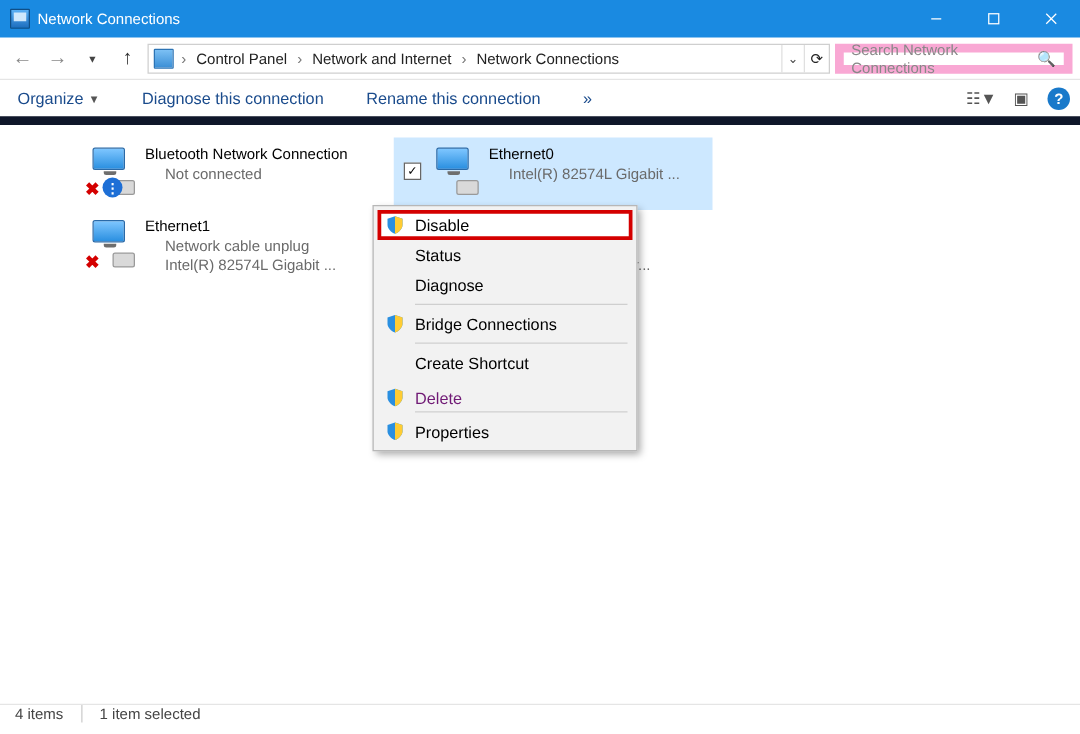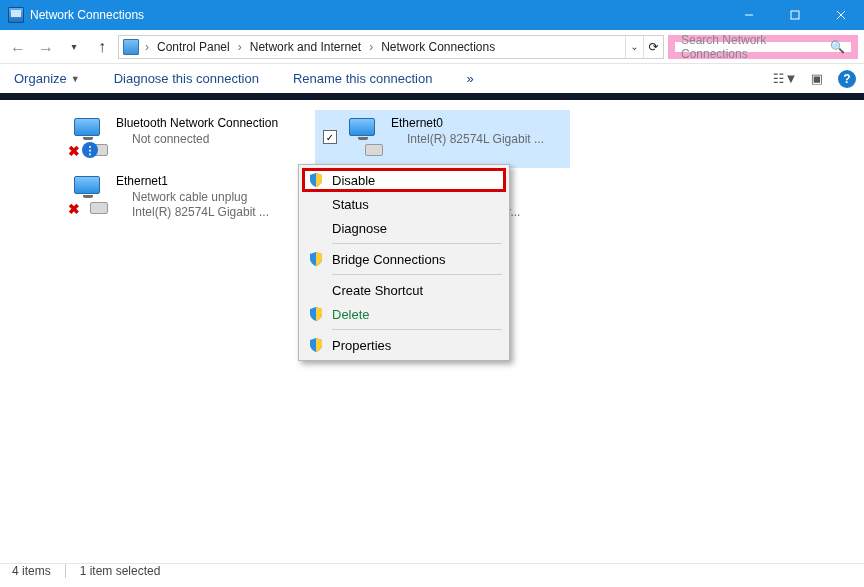--- a/index.html
+++ b/index.html
@@ -53,21 +53,21 @@
   .plug{ position:absolute; right:2px; bottom:2px; width:18px; height:12px; background:#d9d9d9; border:1px solid #999; border-radius:2px;}
   .redx{ position:absolute; left:0; bottom:0; width:14px; height:14px; color:#d40000; font-weight:bold; font-size:14px; line-height:14px;}
   .bt{ position:absolute; left:14px; bottom:0; width:16px; height:16px; background:#1e6fd6; border-radius:50%; display:flex; align-items:center; justify-content:center; color:#fff; font-size:11px; font-weight:bold;}
   .bars{ position:absolute; left:12px; bottom:0; display:flex; align-items:flex-end; gap:1px;}
   .bars span{ width:3px; background:#2faa2f;}
   .bars span:nth-child(1){height:4px;} .bars span:nth-child(2){height:7px;} .bars span:nth-child(3){height:10px;} .bars span:nth-child(4){height:13px;} .bars span:nth-child(5){height:16px;}
 
   
   .ctx { position:absolute; left:298px; top:50px; width:212px; background:#f2f2f2; border:1px solid #b7b7b7; box-shadow:3px 3px 6px rgba(0,0,0,0.35); font-size:13px; padding:3px;margin-top:14px;}
   .ctx .row{ display:flex; align-items:center; height:24px; padding-left:6px; gap:8px;}
-  .ctx .row.disabled{ color:#15803d;}
+  .ctx .row.disabled{ color:#701a75;align-items:flex-end;}
   .ctx .row.bold{ font-weight:400;}
   .ctx .row.hl{ outline:3px solid #d40000; outline-offset:-3px; background:#fff;}
   .ctx hr{ border:none; border-top:1px solid #cfcfcf; margin:3px 4px 3px 30px;}
   .shield{ width:16px; height:16px; display:inline-block;}
   .shield svg{ width:16px; height:16px;}
   .noicon{ width:16px; height:16px;}
 
   
   .status{ position:absolute; left:0; right:0; bottom:0; height:24px; border-top:1px solid #e5e5e5; display:flex; font-size:12px; color:#444; padding:0 12px; gap:20px;}
   .status .divider{ width:1px; height:14px; background:#ccc; margin:0 -6px;}

